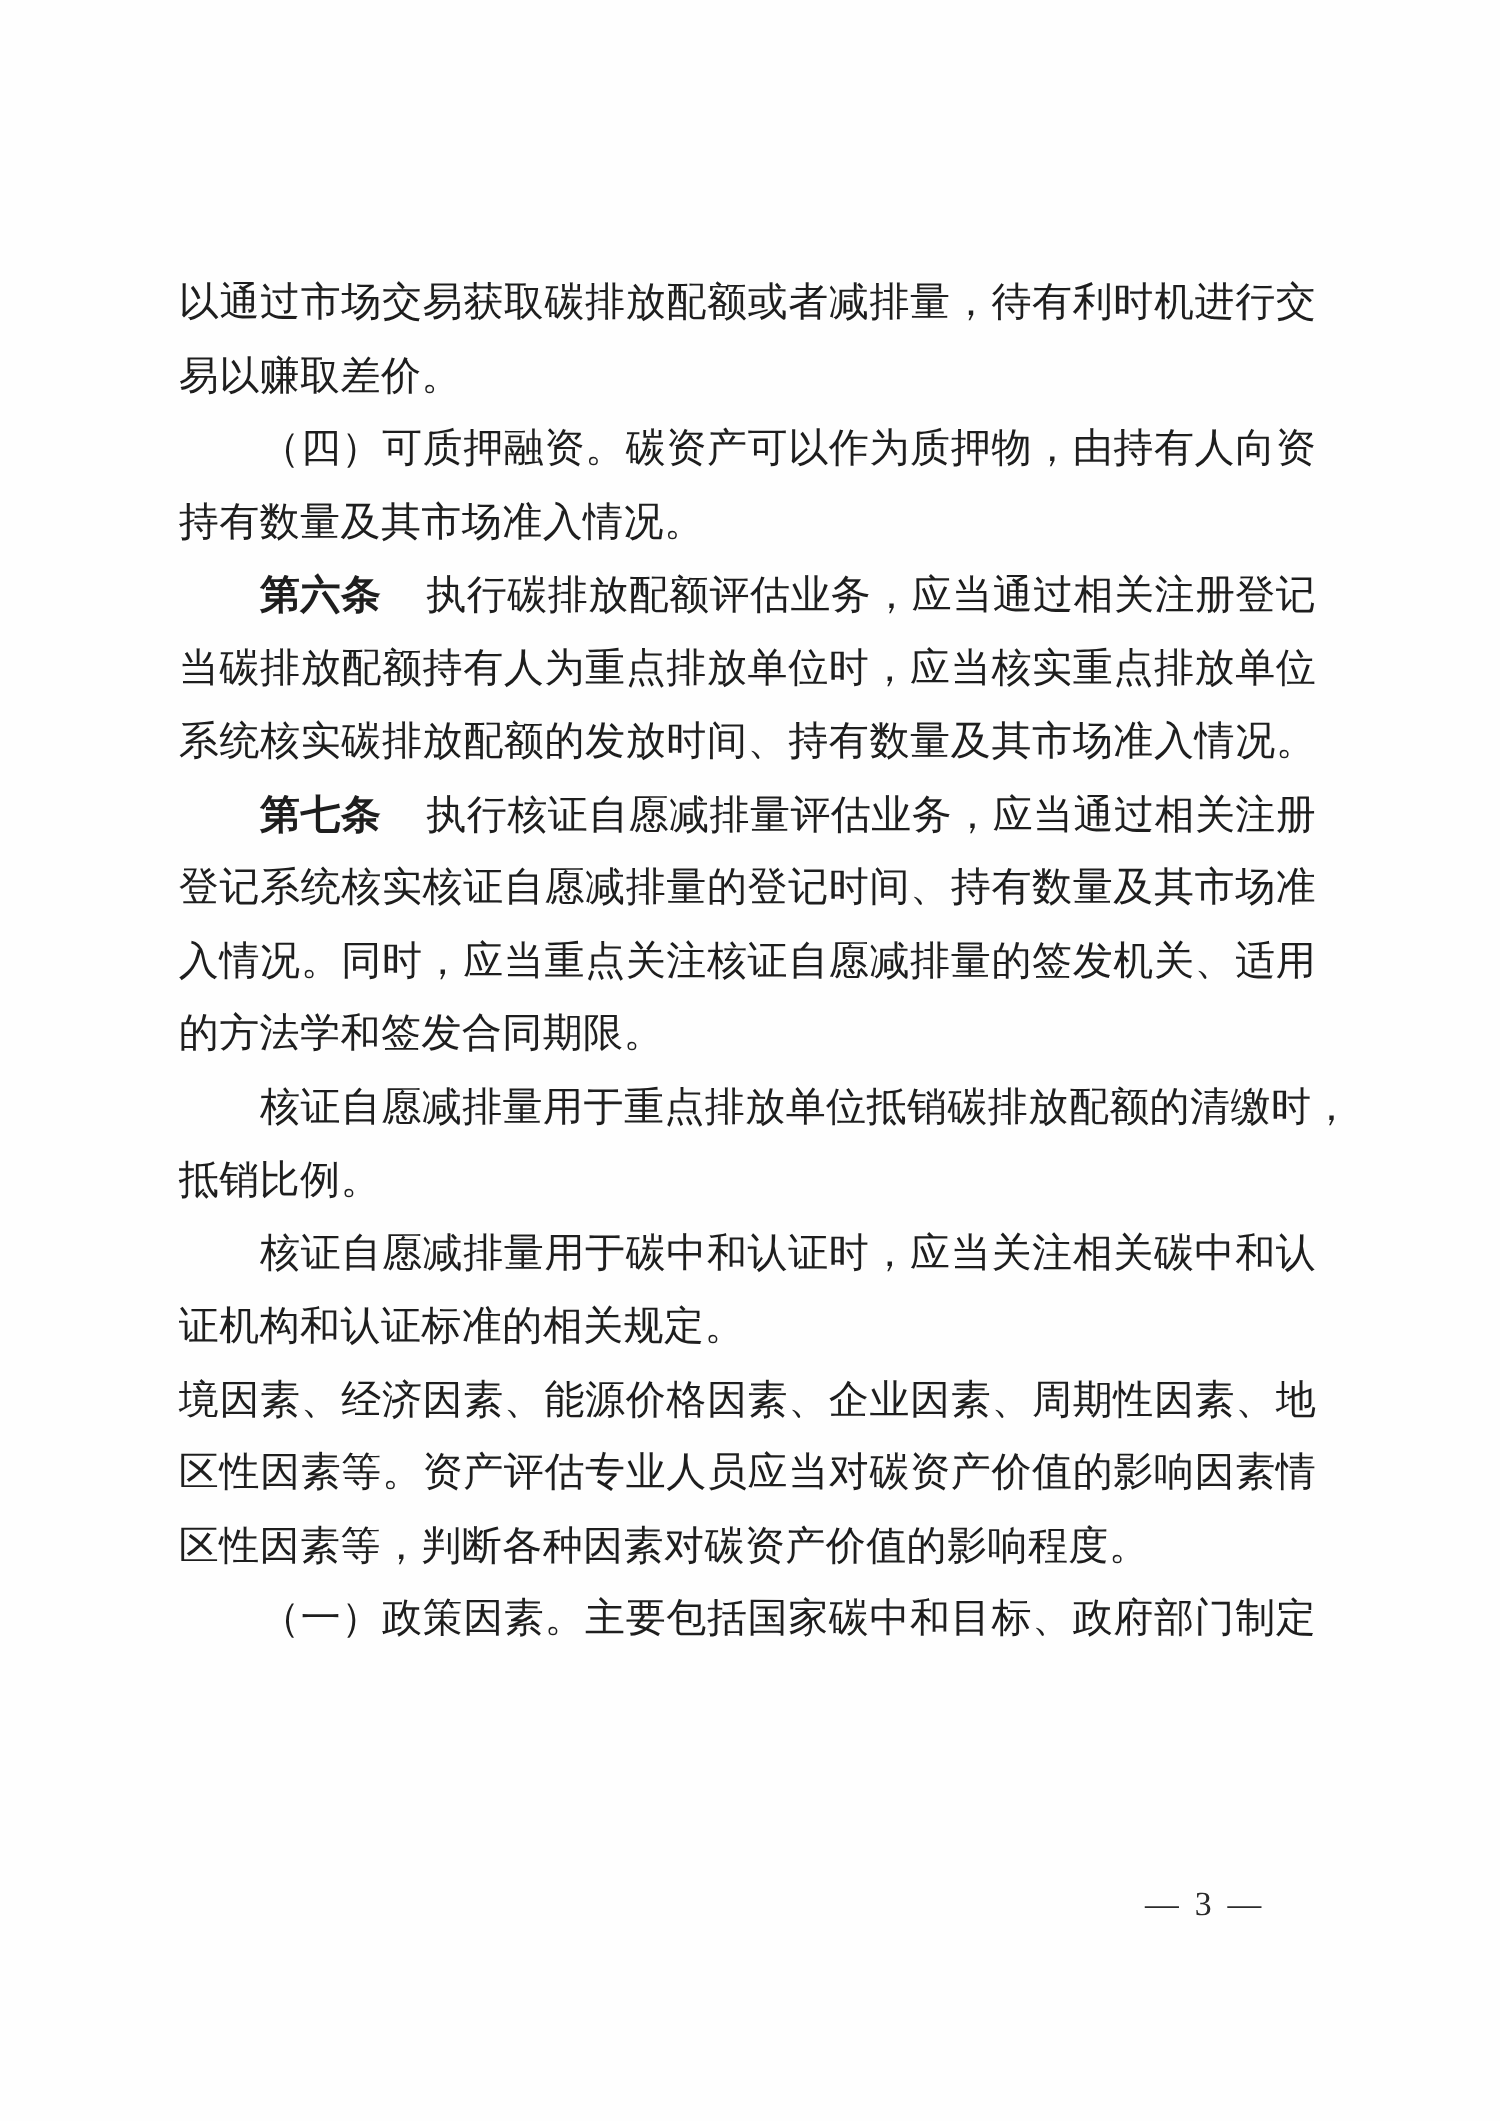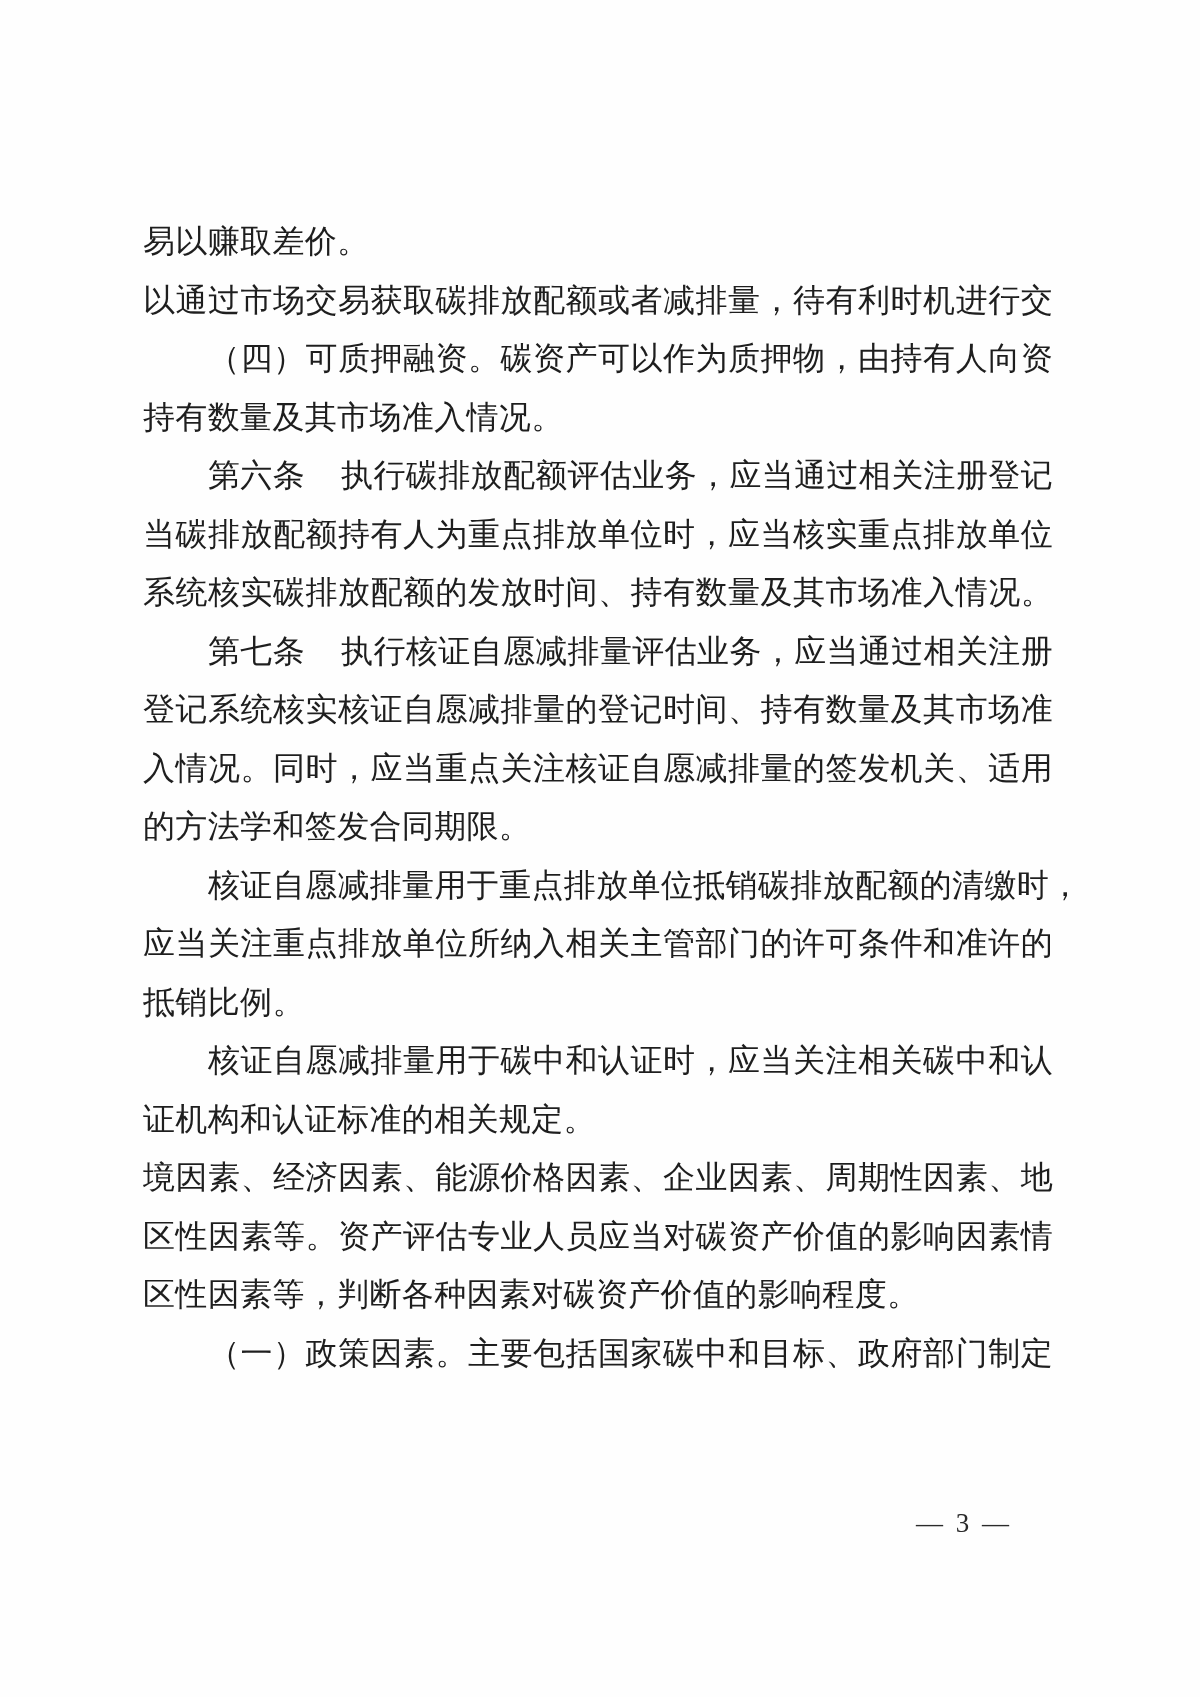--- a/index.html
+++ b/index.html
@@ -38,52 +38,51 @@
     text-indent: 65px;
   }
   
   .hang {
     white-space: nowrap;
     text-align: center;
     text-align-last: left;
   }
   
   .art {
-    font-weight: 400;
+    font-weight: 700;
     margin-right: 36px;
   }
   .footer-num {
     position: absolute;
     left: 916px;
     top: 1506px;
     font-size: 27px;
     line-height: 34px;
     letter-spacing: 3px;
     color: #2b2b2b;
     white-space: nowrap;
   }
 </style>
 </head>
 <body>
 
 <div class="page">
   <main class="content">
+    <div class="line fill"><span>以通过市场交易获取碳排放配额或者减排量，待有利时机进行交</span></div>
     <div class="line"><span>易以赚取差价。</span></div>
-    <div class="line fill"><span>以通过市场交易获取碳排放配额或者减排量，待有利时机进行交</span></div>
     <div class="line fill indent"><span>（四）可质押融资。碳资产可以作为质押物，由持有人向资</span></div>
     <div class="line"><span>持有数量及其市场准入情况。</span></div>
     <div class="line fill indent"><span class="art">第六条</span><span>执行碳排放配额评估业务，应当通过相关注册登记</span></div>
     <div class="line fill"><span>当碳排放配额持有人为重点排放单位时，应当核实重点排放单位</span></div>
     <div class="line fill"><span>系统核实碳排放配额的发放时间、持有数量及其市场准入情况。</span></div>
     <div class="line fill indent"><span class="art">第七条</span><span>执行核证自愿减排量评估业务，应当通过相关注册</span></div>
     <div class="line fill"><span>登记系统核实核证自愿减排量的登记时间、持有数量及其市场准</span></div>
     <div class="line fill"><span>入情况。同时，应当重点关注核证自愿减排量的签发机关、适用</span></div>
     <div class="line"><span>的方法学和签发合同期限。</span></div>
     <div class="line indent hang"><span>核证自愿减排量用于重点排放单位抵销碳排放配额的清缴时，</span></div>
-    <div class="line fill"><span>应当关注重点排放单位所纳入相关主管部门的许可条件和准许的</span></div>
     <div class="line"><span>抵销比例。</span></div>
     <div class="line fill indent"><span>核证自愿减排量用于碳中和认证时，应当关注相关碳中和认</span></div>
     <div class="line"><span>证机构和认证标准的相关规定。</span></div>
     <div class="line fill"><span>境因素、经济因素、能源价格因素、企业因素、周期性因素、地</span></div>
     <div class="line fill"><span>区性因素等。资产评估专业人员应当对碳资产价值的影响因素情</span></div>
     <div class="line"><span>区性因素等，判断各种因素对碳资产价值的影响程度。</span></div>
     <div class="line fill indent"><span>（一）政策因素。主要包括国家碳中和目标、政府部门制定</span></div>
   </main>
 
   <div class="footer-num">— 3 —</div>

